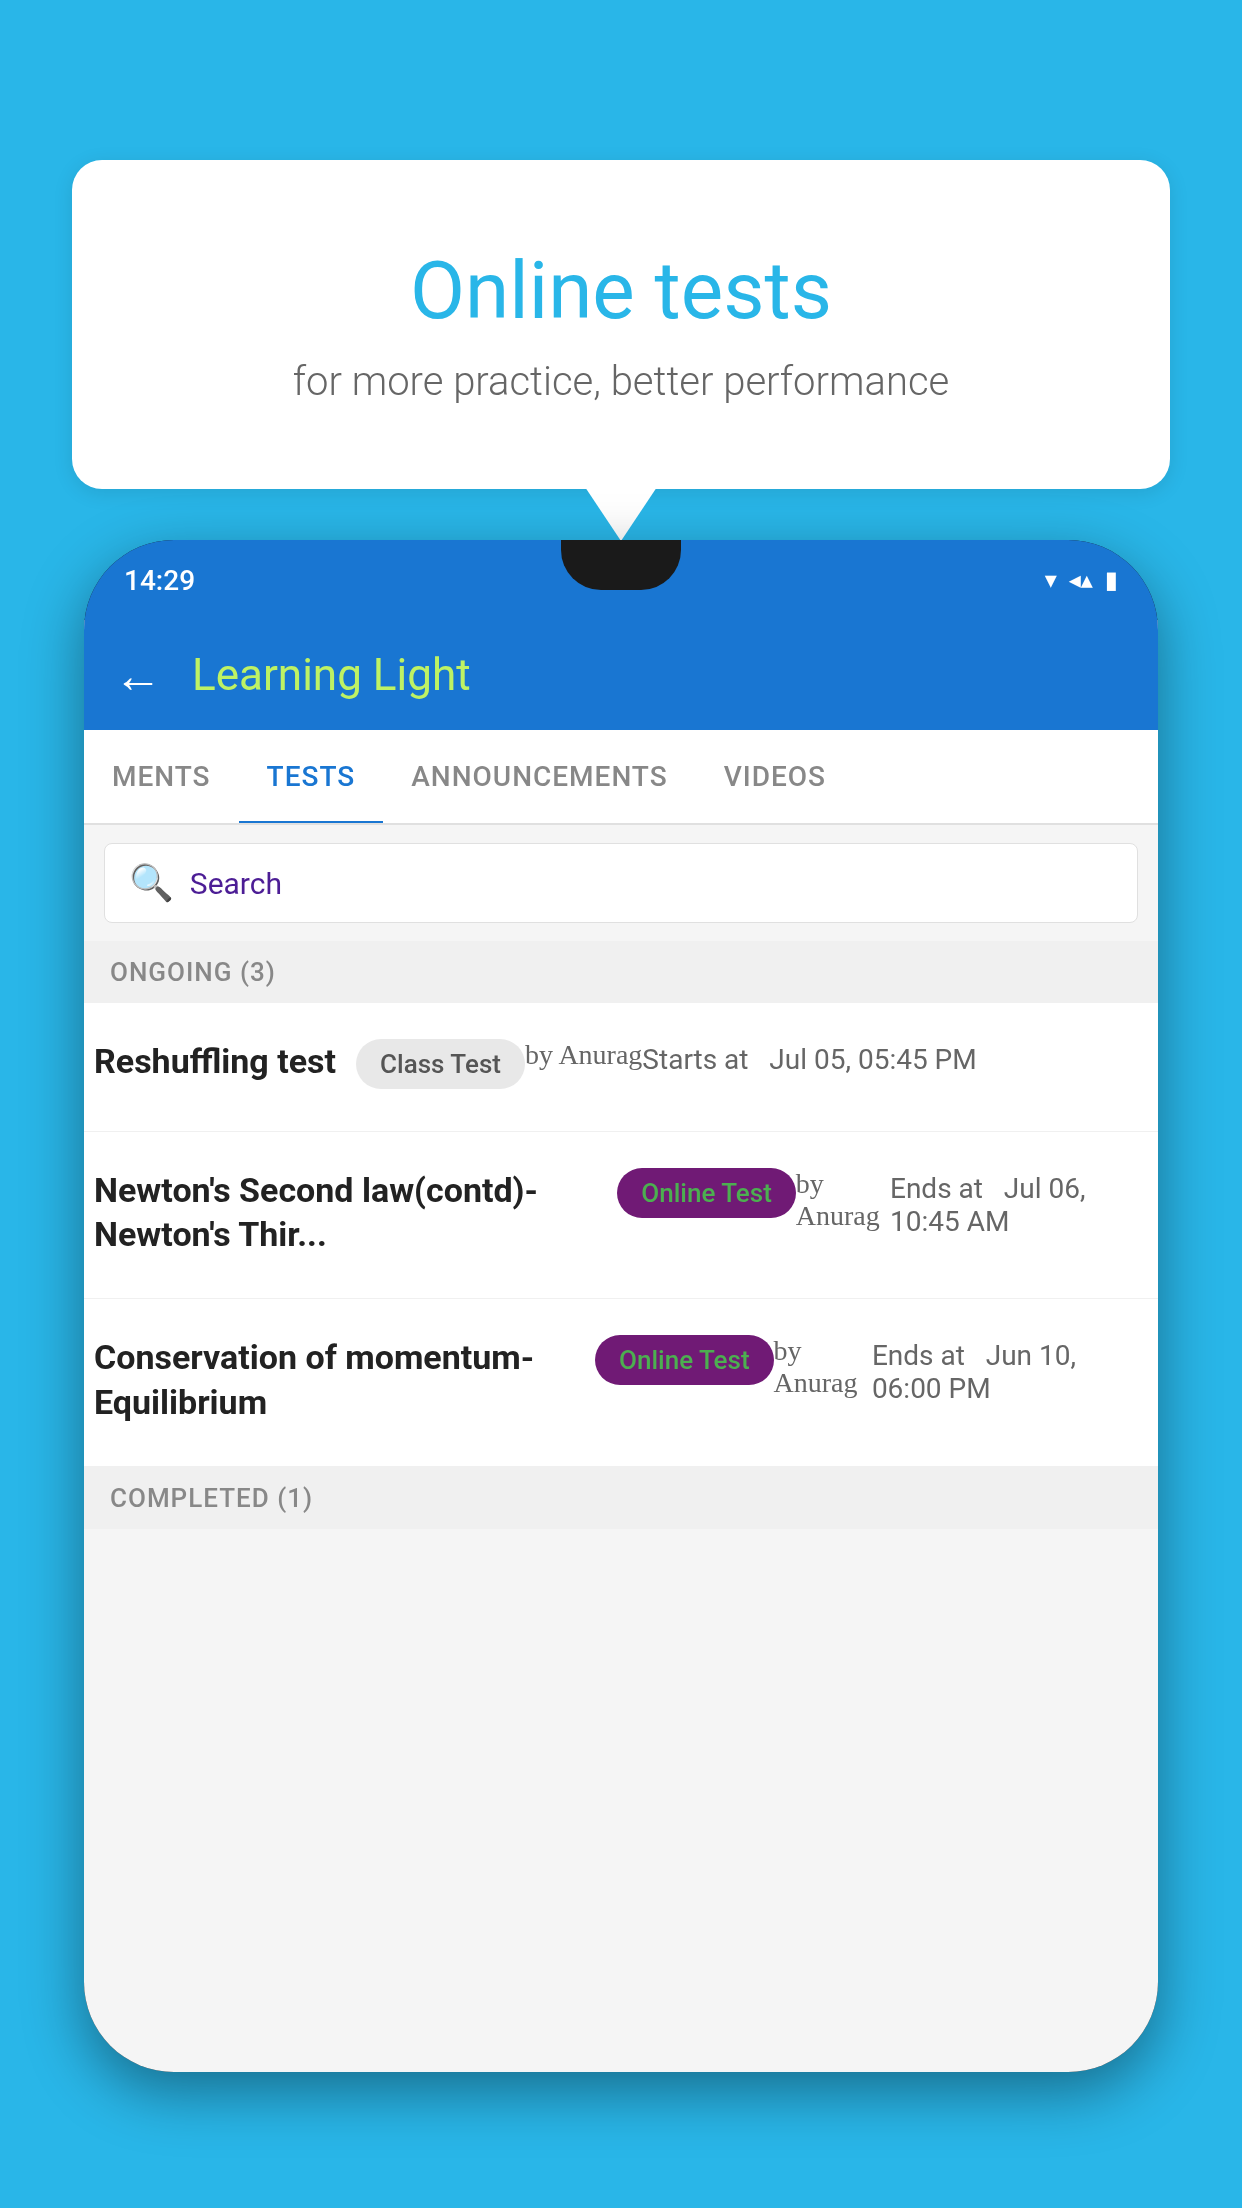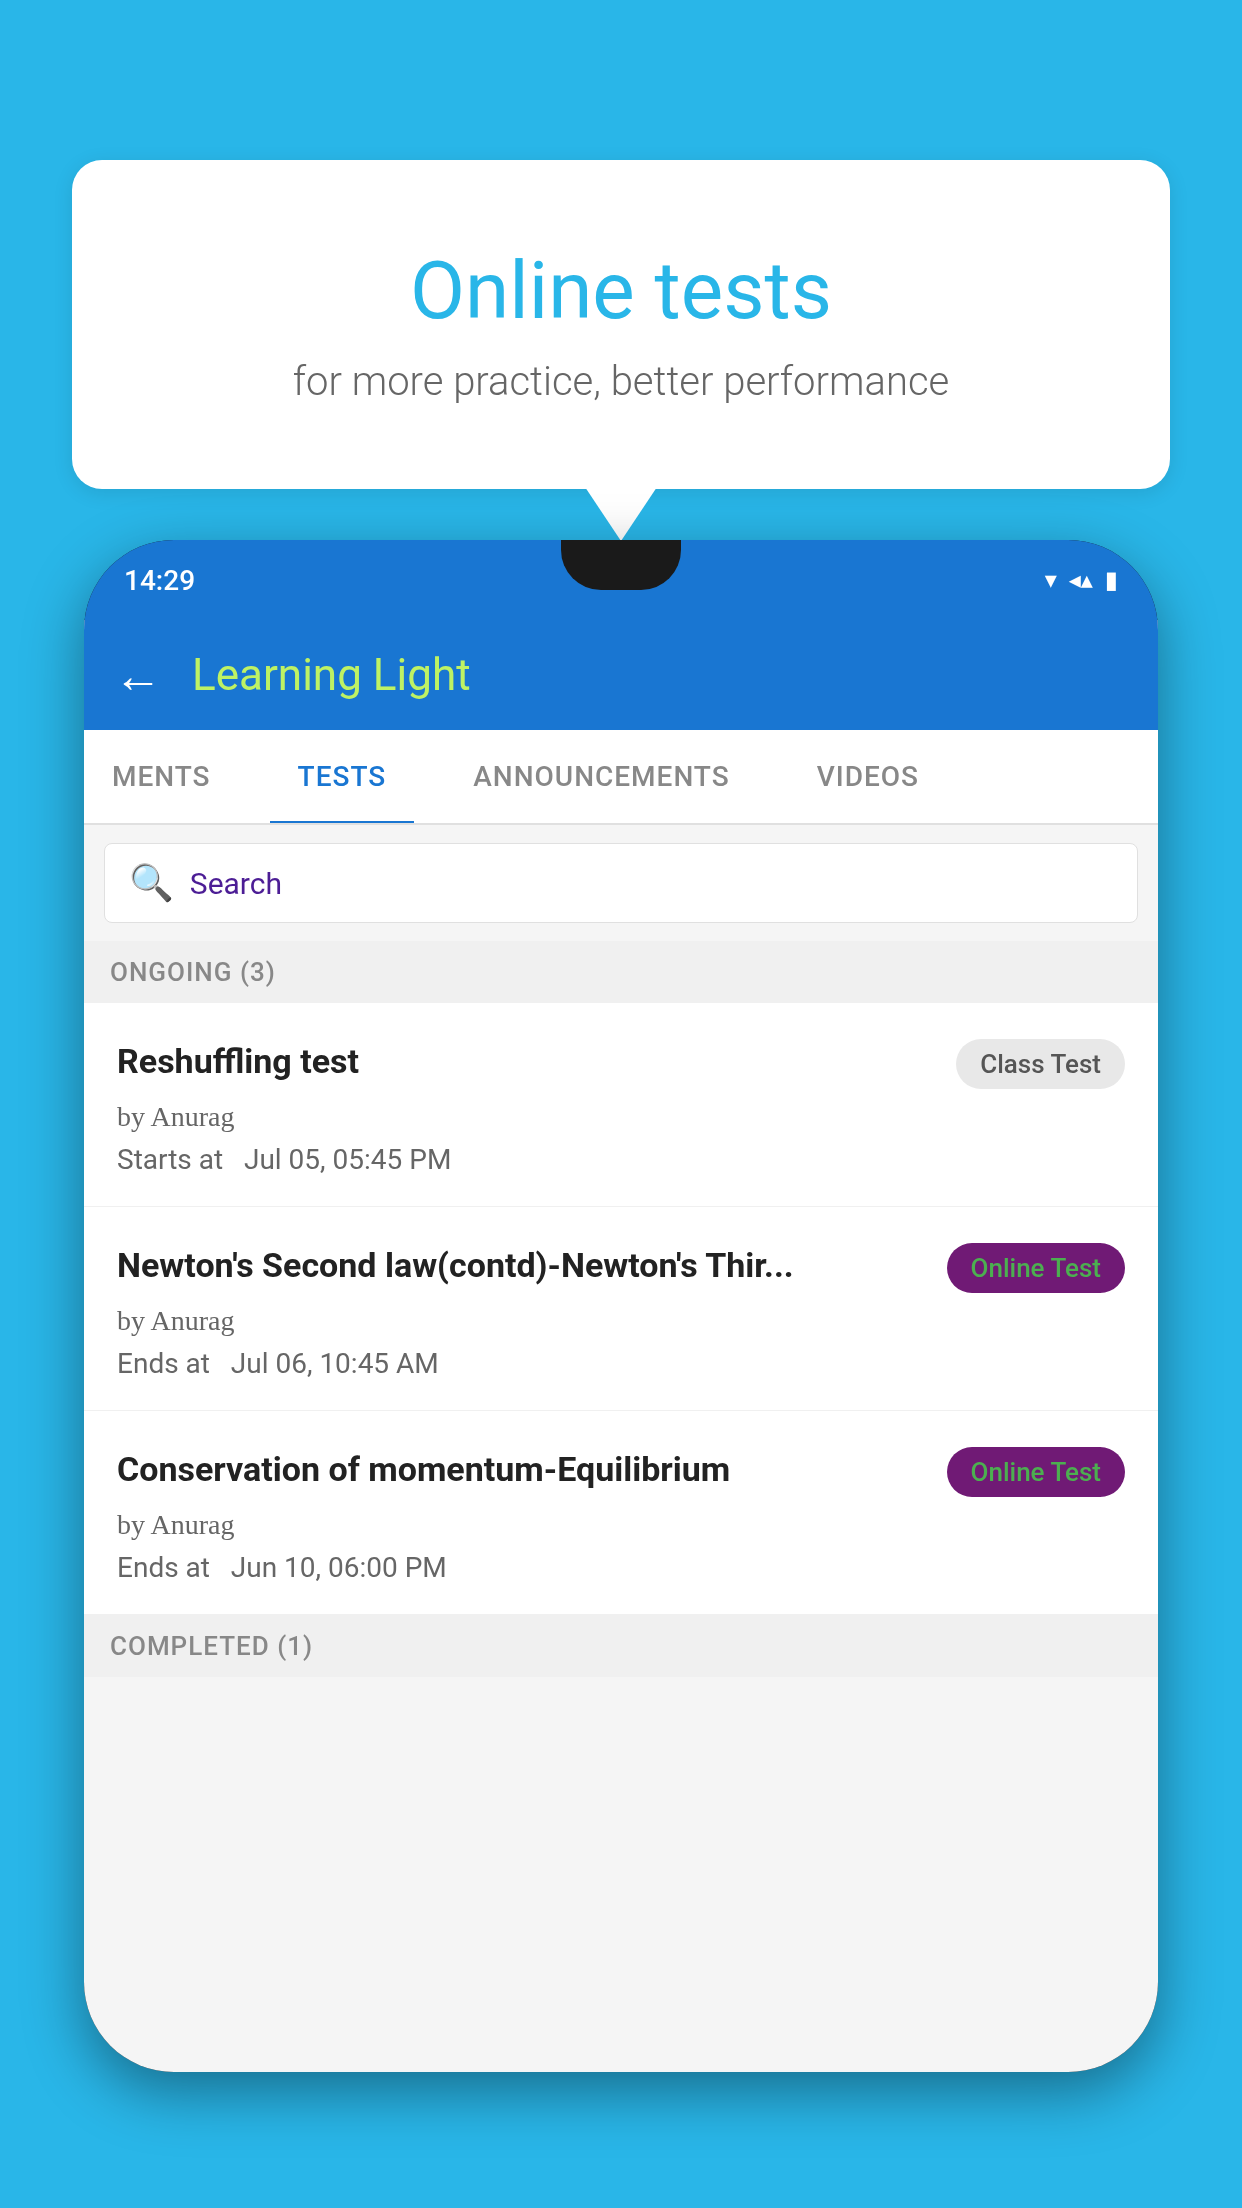--- a/index.html
+++ b/index.html
@@ -131,21 +131,20 @@
       font-size: 44px;
       font-weight: 400;
     }
 
     
     .tabs-container {
       background: white;
       display: flex;
       border-bottom: 2px solid #e0e0e0;
       overflow-x: hidden;
-      gap: 31px;
     }
 
     .tab {
       padding: 30px 28px;
       font-size: 28px;
       color: #888;
       font-weight: 500;
       letter-spacing: 1px;
       text-transform: uppercase;
       cursor: pointer;
@@ -200,24 +199,24 @@
       font-size: 26px;
       color: #888;
       font-weight: 500;
       letter-spacing: 1px;
       text-transform: uppercase;
     }
 
     
     .test-item {
       background: white;
-      padding: 36px 33px 30px;
+      padding: 36px 10px 30px;
       border-bottom: 1px solid #f0f0f0;
       display: flex;
-      flex-direction: column;
+      flex-direction: row;
     }
 
     .test-item-row {
       display: flex;
       justify-content: space-between;
       align-items: flex-start;
       margin-bottom: 12px;
     }
 
     .test-name {

